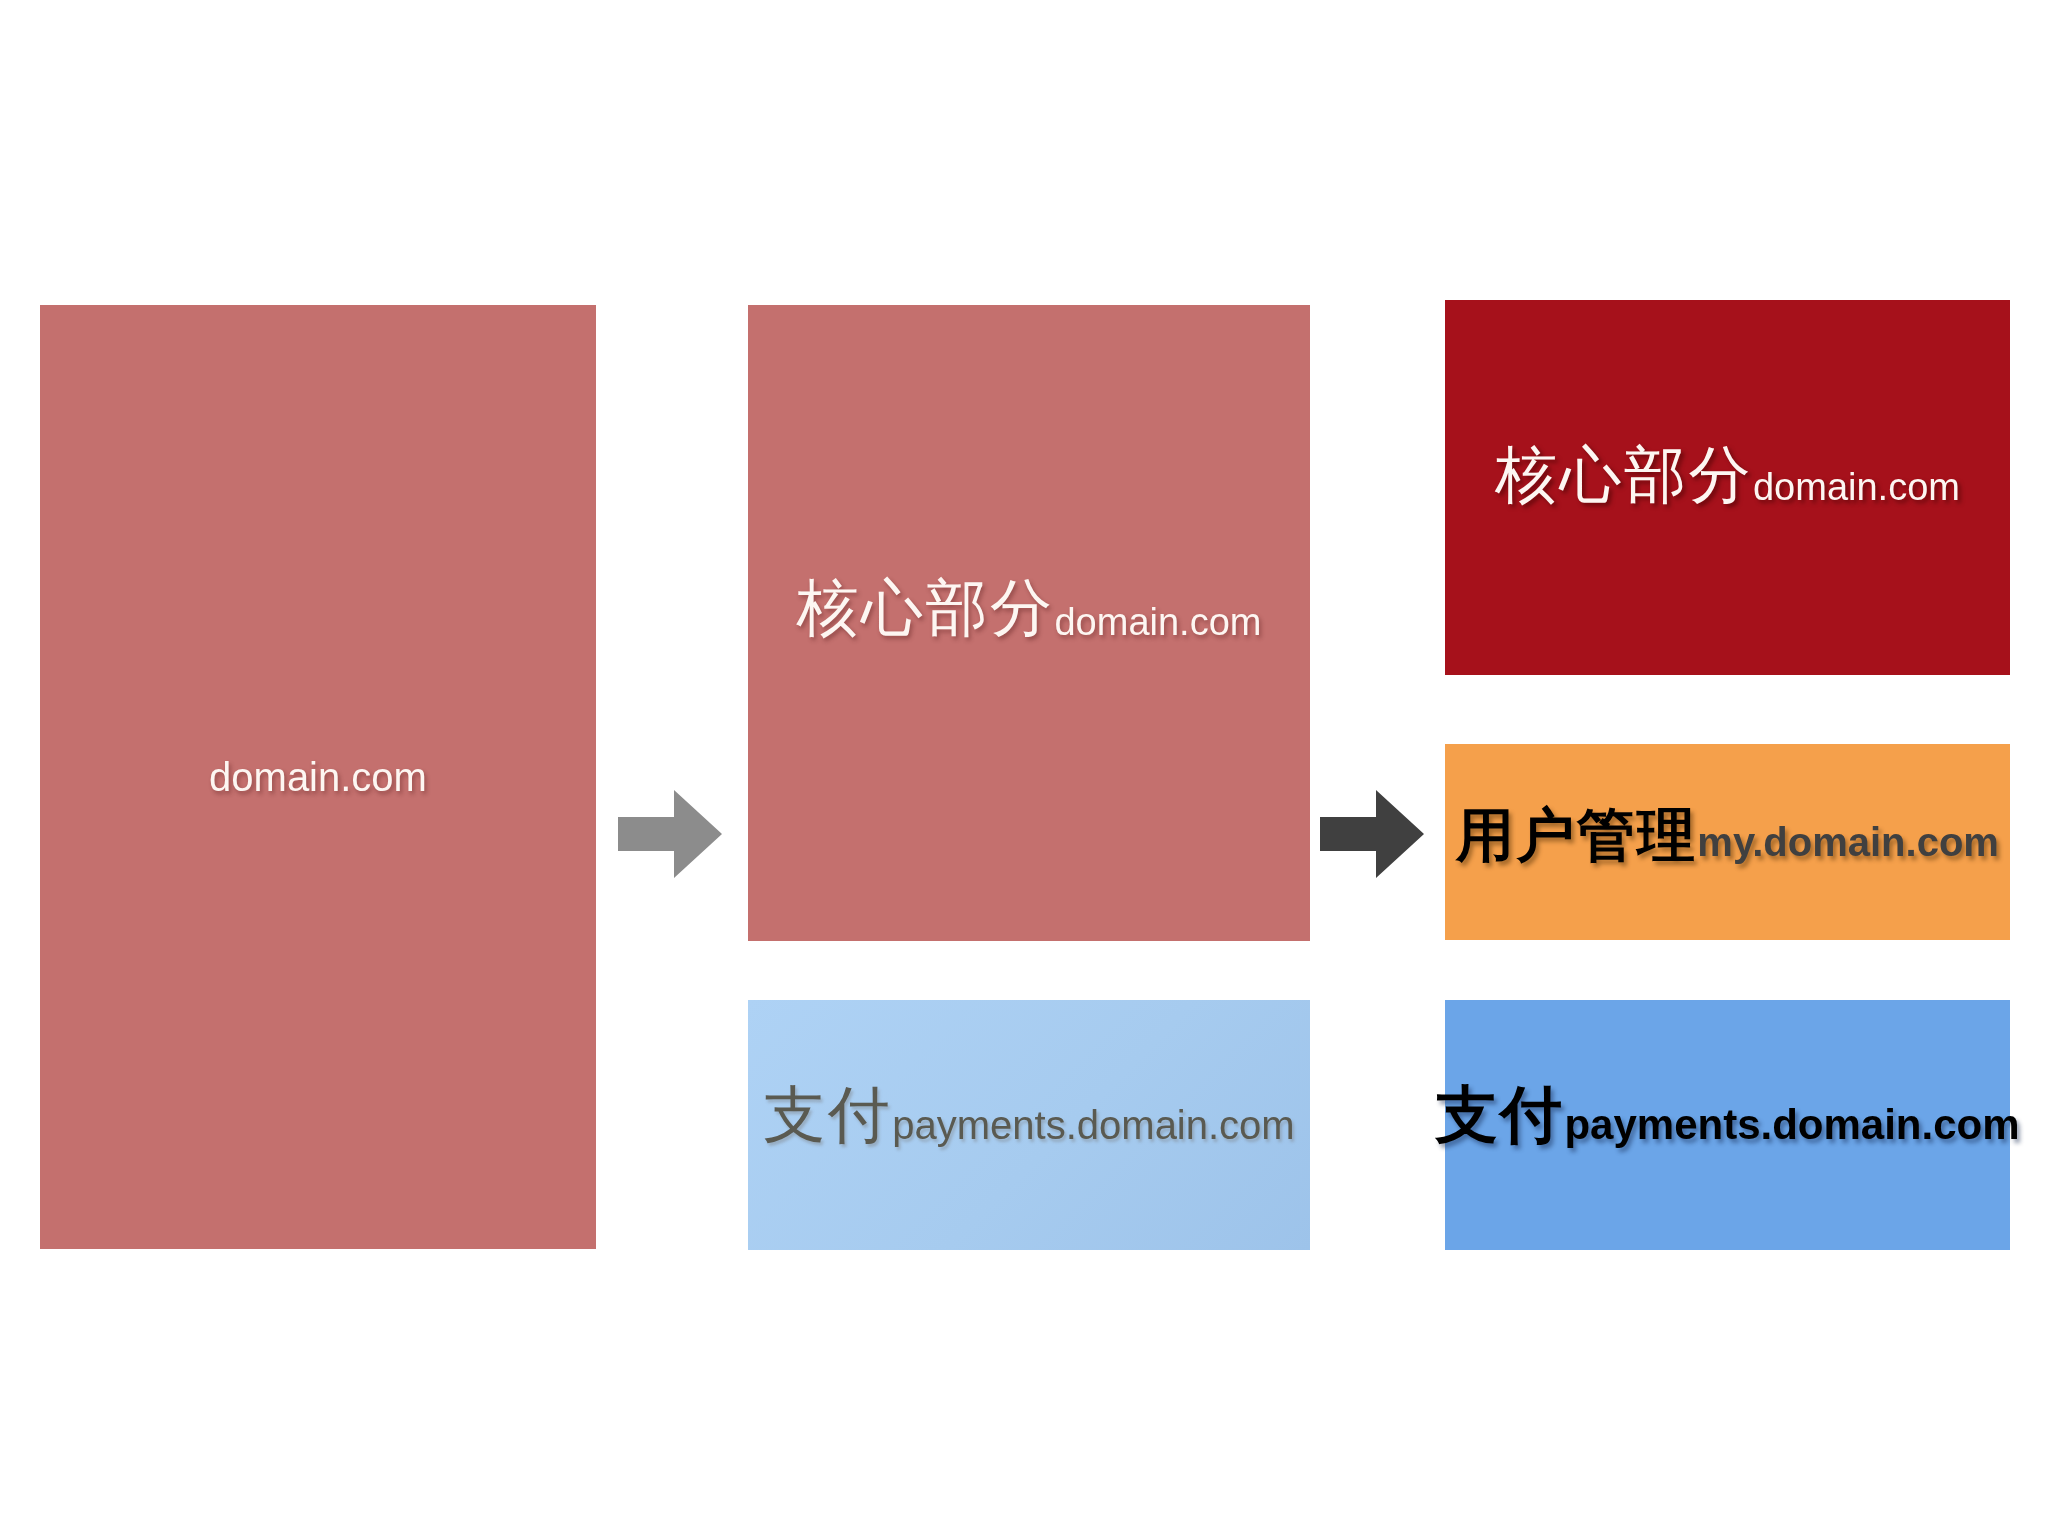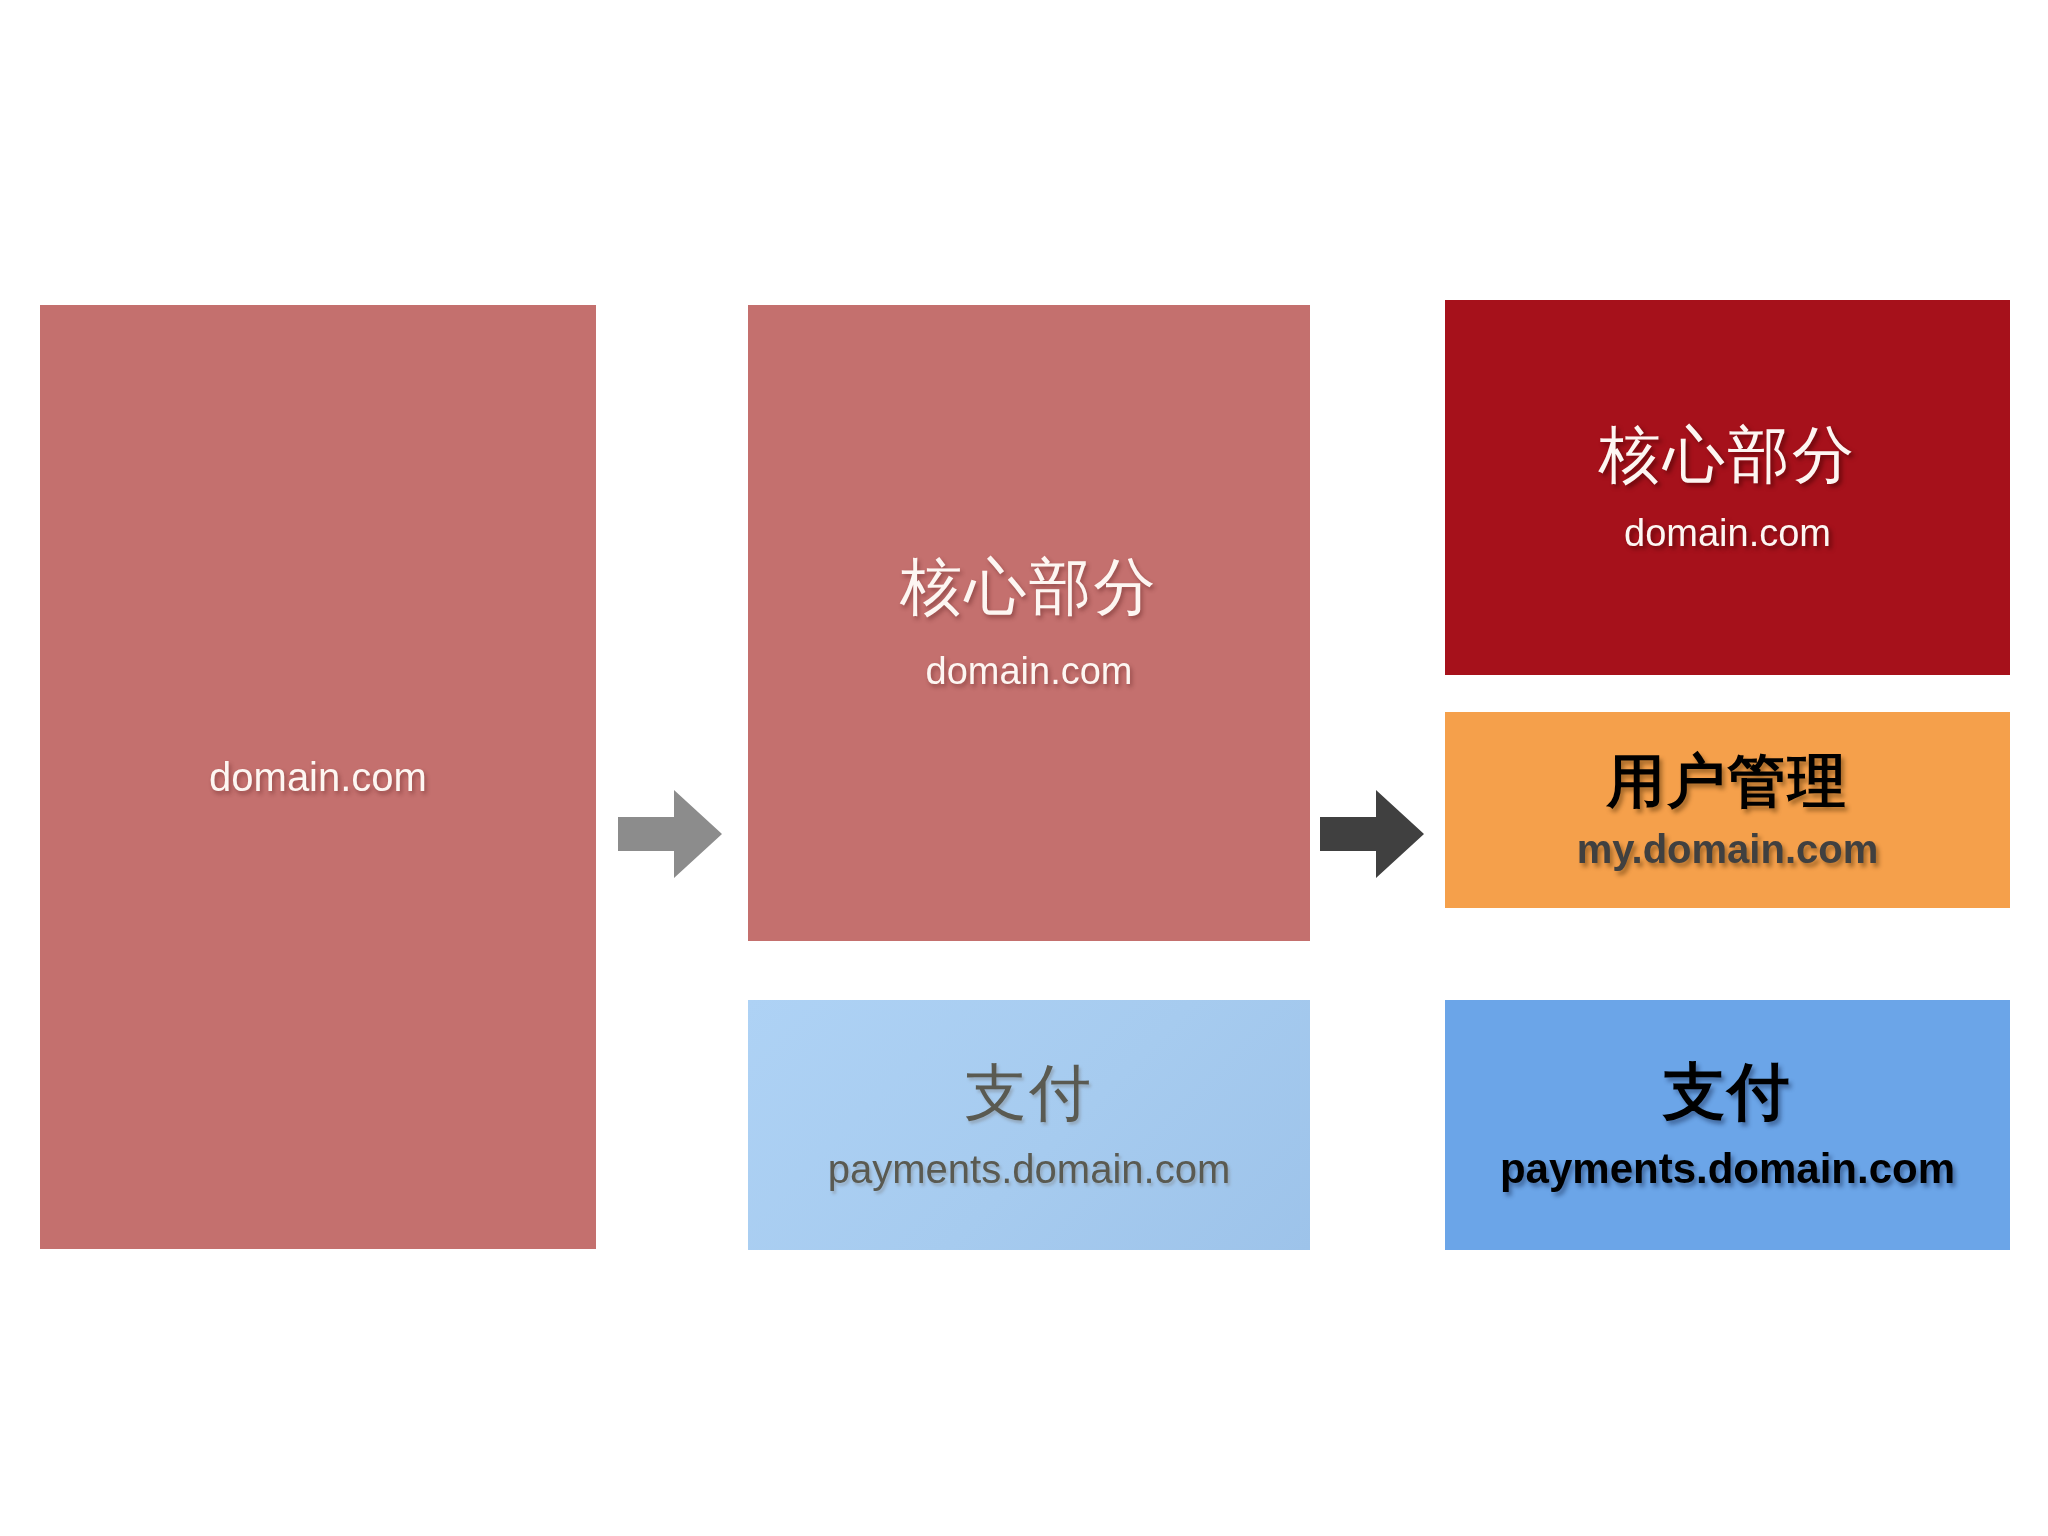--- a/index.html
+++ b/index.html
@@ -15,21 +15,21 @@
     width: 2048px;
     height: 1536px;
     background: #ffffff;
     overflow: hidden;
   }
 
   .box {
     position: absolute;
     box-sizing: border-box;
     display: flex;
-    flex-direction: column;
+    flex-direction: row;
     align-items: center;
     justify-content: center;
   }
 
   .title {
     font-weight: 400;
     letter-spacing: 0.04em;
     line-height: 1.1;
     white-space: nowrap;
   }
@@ -120,21 +120,21 @@
     margin-bottom: 24px;
   }
   #box-core-part-3 .subtitle {
     font-size: 38px;
     color: #fdf6f2;
     text-shadow: 3px 3px 4px rgba(60,0,0,.55);
   }
 
   #box-user-mgmt {
     left: 1445px;
-    top: 712px;
+    top: 744px;
     width: 565px;
     height: 196px;
     background: #f5a04b;
   }
   #box-user-mgmt .title {
     font-size: 58px;
     font-weight: 700;
     color: #000000;
     text-shadow: 3px 4px 4px rgba(70,40,0,.45);
     margin-bottom: 14px;

